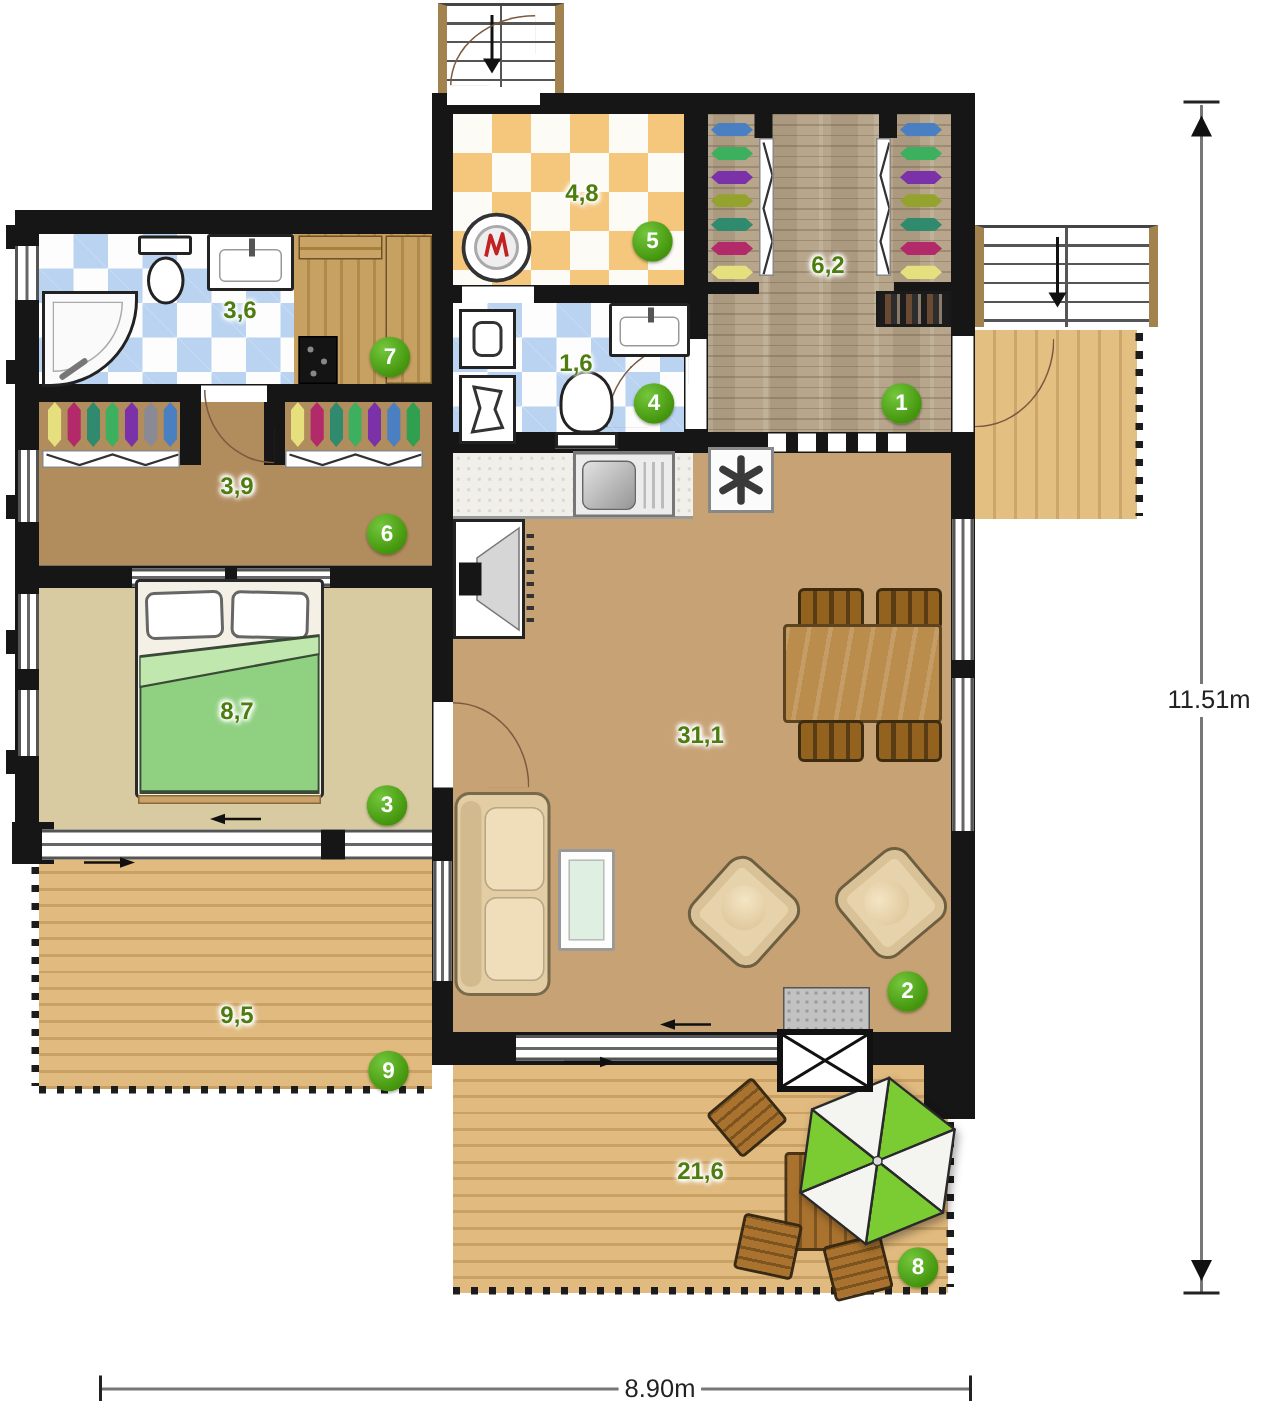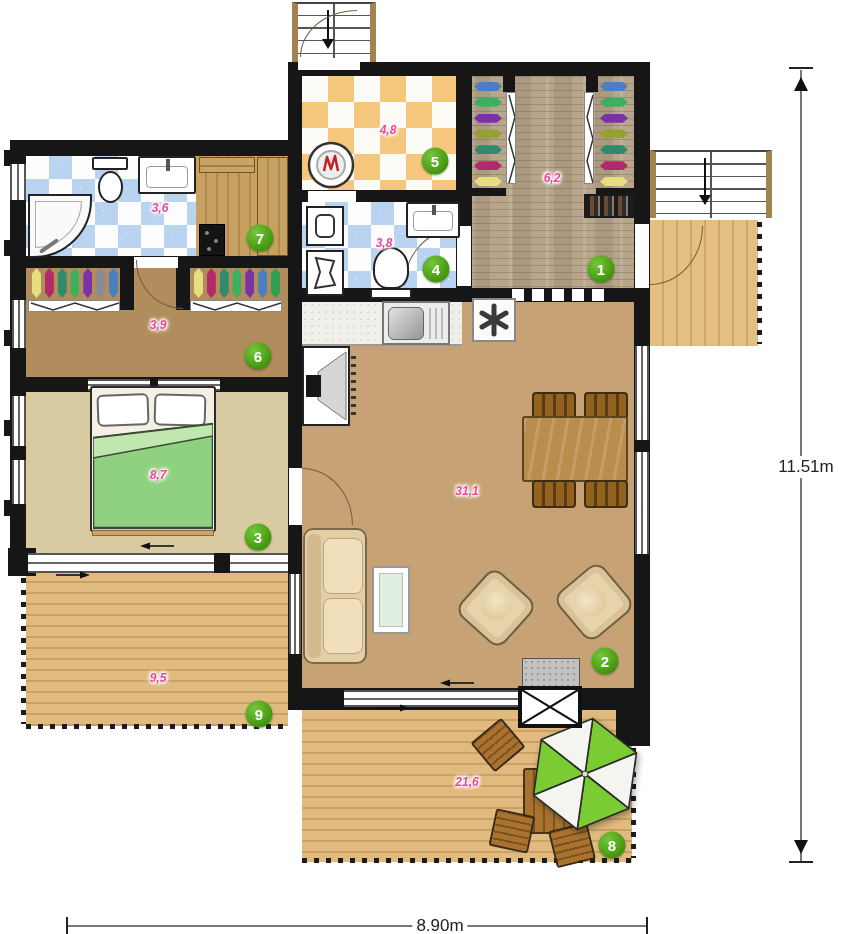--- a/index.html
+++ b/index.html
@@ -24,22 +24,22 @@
                      linear-gradient(45deg,#f4c77c 25%,transparent 25%,transparent 75%,#f4c77c 75%);
     background-size:52px 52px;background-position:0 0,26px 26px;}
   .deck-h{background:repeating-linear-gradient(180deg,#e0ba7e 0 9px,#c9a164 9px 11px);}
   .deck-v{background:repeating-linear-gradient(90deg,#e4bf82 0 12px,#cda66b 12px 14px);}
   .wood-v{background:repeating-linear-gradient(90deg,#c7a162 0 9px,#b08a4c 9px 11px);}
   .wood-h{background:repeating-linear-gradient(180deg,#c9a466 0 7px,#a5813d 7px 9px);}
   .parquet{background-color:#b7a68b;
     background-image:repeating-linear-gradient(180deg,rgba(90,70,50,.28) 0 1px,transparent 1px 7px),
                      repeating-linear-gradient(90deg,rgba(255,255,255,.12) 0 3px,transparent 3px 37px),
                      repeating-linear-gradient(90deg,rgba(60,45,30,.10) 0 18px,transparent 18px 41px);}
-  .label{position:absolute;transform:translate(-50%,-50%);font-weight:700;font-size:12px;color:#ec4899;
-    white-space:nowrap;text-shadow:0 0 3px #fff,0 0 3px #fff,0 0 5px #fff,0 0 6px #fff,1px 1px 3px #fff,-1px -1px 3px #fff;font-style:italic;}
+  .label{position:absolute;transform:translate(-50%,-50%);font-weight:700;font-size:16px;color:#4d7c0f;
+    white-space:nowrap;text-shadow:0 0 3px #fff,0 0 3px #fff,0 0 5px #fff,0 0 6px #fff,1px 1px 3px #fff,-1px -1px 3px #fff;}
   .badge{position:absolute;width:27px;height:27px;border-radius:50%;transform:translate(-50%,-50%);
     background:radial-gradient(circle at 35% 30%,#74c63c,#47990f 65%,#3a800b);
     color:#fff;font-weight:700;font-size:15px;display:flex;align-items:center;justify-content:center;
     box-shadow:0 1px 2px rgba(0,0,0,.35);z-index:40;}
   .arc{position:absolute;border:0 solid #7a5a40;}
   .arc-tl{border-top:1.6px solid #7a5a40;border-left:1.6px solid #7a5a40;border-top-left-radius:100%;}
   .arc-tr{border-top:1.6px solid #7a5a40;border-right:1.6px solid #7a5a40;border-top-right-radius:100%;}
   .arc-bl{border-bottom:1.6px solid #7a5a40;border-left:1.6px solid #7a5a40;border-bottom-left-radius:100%;}
   .arc-br{border-bottom:1.6px solid #7a5a40;border-right:1.6px solid #7a5a40;border-bottom-right-radius:100%;}
   .stairs{position:absolute;background:#fff;border-left:6px solid #a2834f;border-right:6px solid #a2834f;
@@ -338,21 +338,21 @@
       <polygon points="0,0 0,56 -48,28" fill="#f4f4f1"></polygon>
       <polygon points="0,0 -48,28 -48,-28" fill="#7bcb33"></polygon>
       <polygon points="0,0 -48,-28 0,-56" fill="#f4f4f1"></polygon>
     </g>
     <circle cx="0" cy="0" r="3" fill="#ddd" stroke="#333" stroke-width="1"></circle>
   </svg>
 
   <div class="label" style="left:552px;top:178px;">6,2</div>
   <div class="label" style="left:467px;top:491px;text-align:center;">31,1</div>
   <div class="label" style="left:158px;top:475px;">8,7</div>
-  <div class="label" style="left:384px;top:243px;">3,8</div>
+  <div class="label" style="left:384px;top:243px;">1,6</div>
   <div class="label" style="left:388px;top:130px;">4,8</div>
   <div class="label" style="left:158px;top:325px;">3,9</div>
   <div class="label" style="left:160px;top:208px;">3,6</div>
   <div class="label" style="left:467px;top:782px;">21,6</div>
   <div class="label" style="left:158px;top:678px;">9,5</div>
 
   <div class="badge" style="left:601px;top:269px;">1</div>
   <div class="badge" style="left:605px;top:661px;">2</div>
   <div class="badge" style="left:258px;top:537px;">3</div>
   <div class="badge" style="left:436px;top:269px;">4</div>

